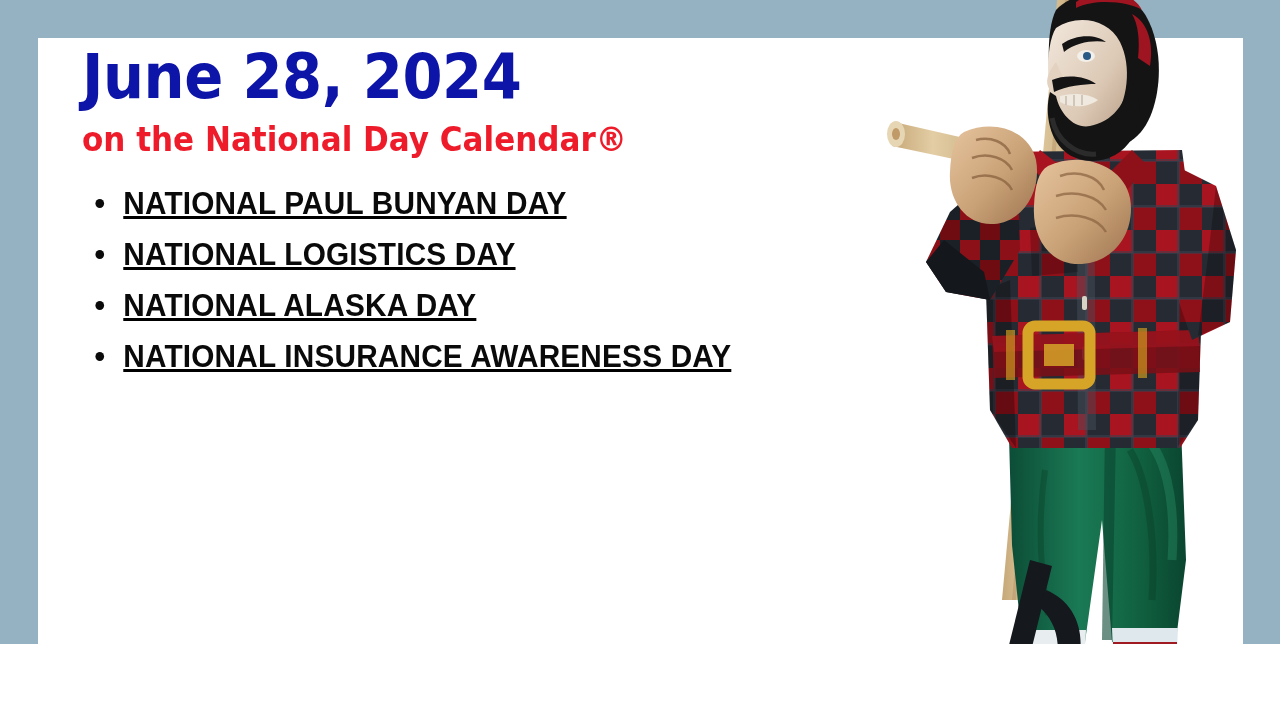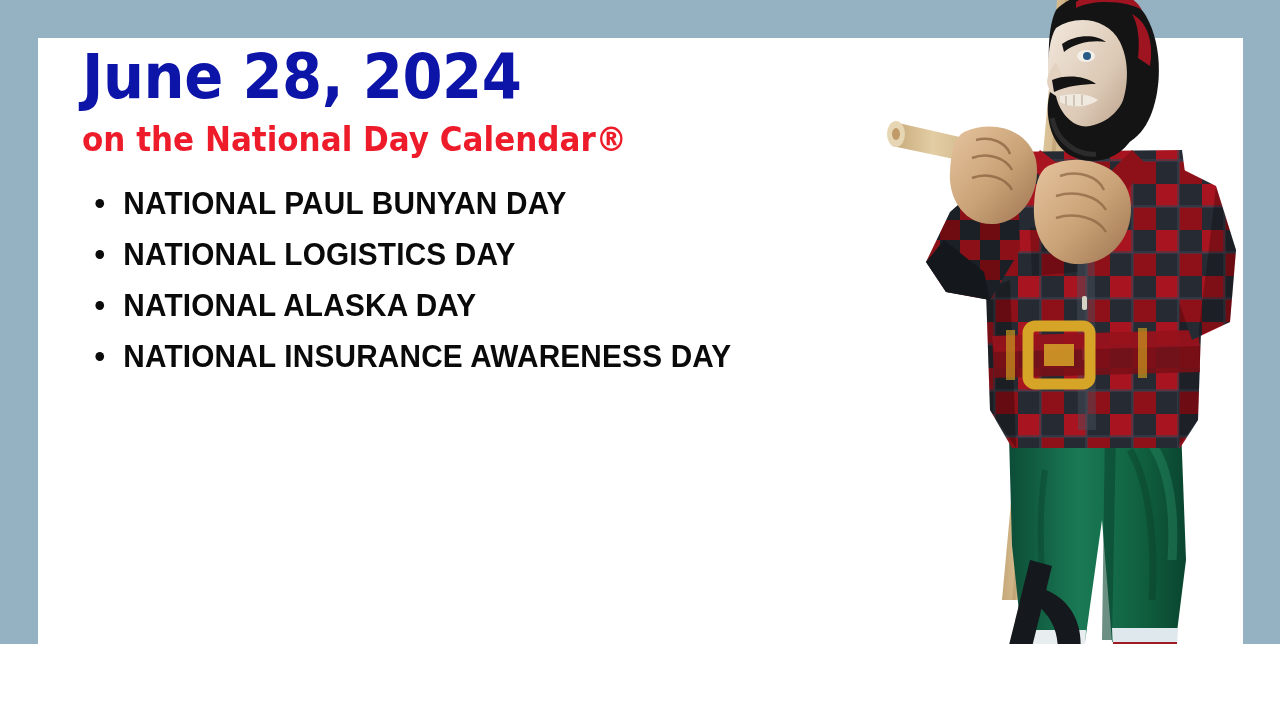--- a/index.html
+++ b/index.html
@@ -62,20 +62,21 @@
     white-space: nowrap;
     margin: 8px 0 0 0;
     transform: scaleX(0.94);
     transform-origin: left center;
   }
 
   #day-list {
     list-style: none;
     margin: 18px 0 12px 0;
     padding: 0;
+    text-decoration: underline;
   }
 
   .day-item {
     position: relative;
     padding-left: 43px;
     font-family: "Liberation Sans", sans-serif;
     font-weight: 700;
     font-size: 31px;
     line-height: 51px;
     letter-spacing: 0.2px;

